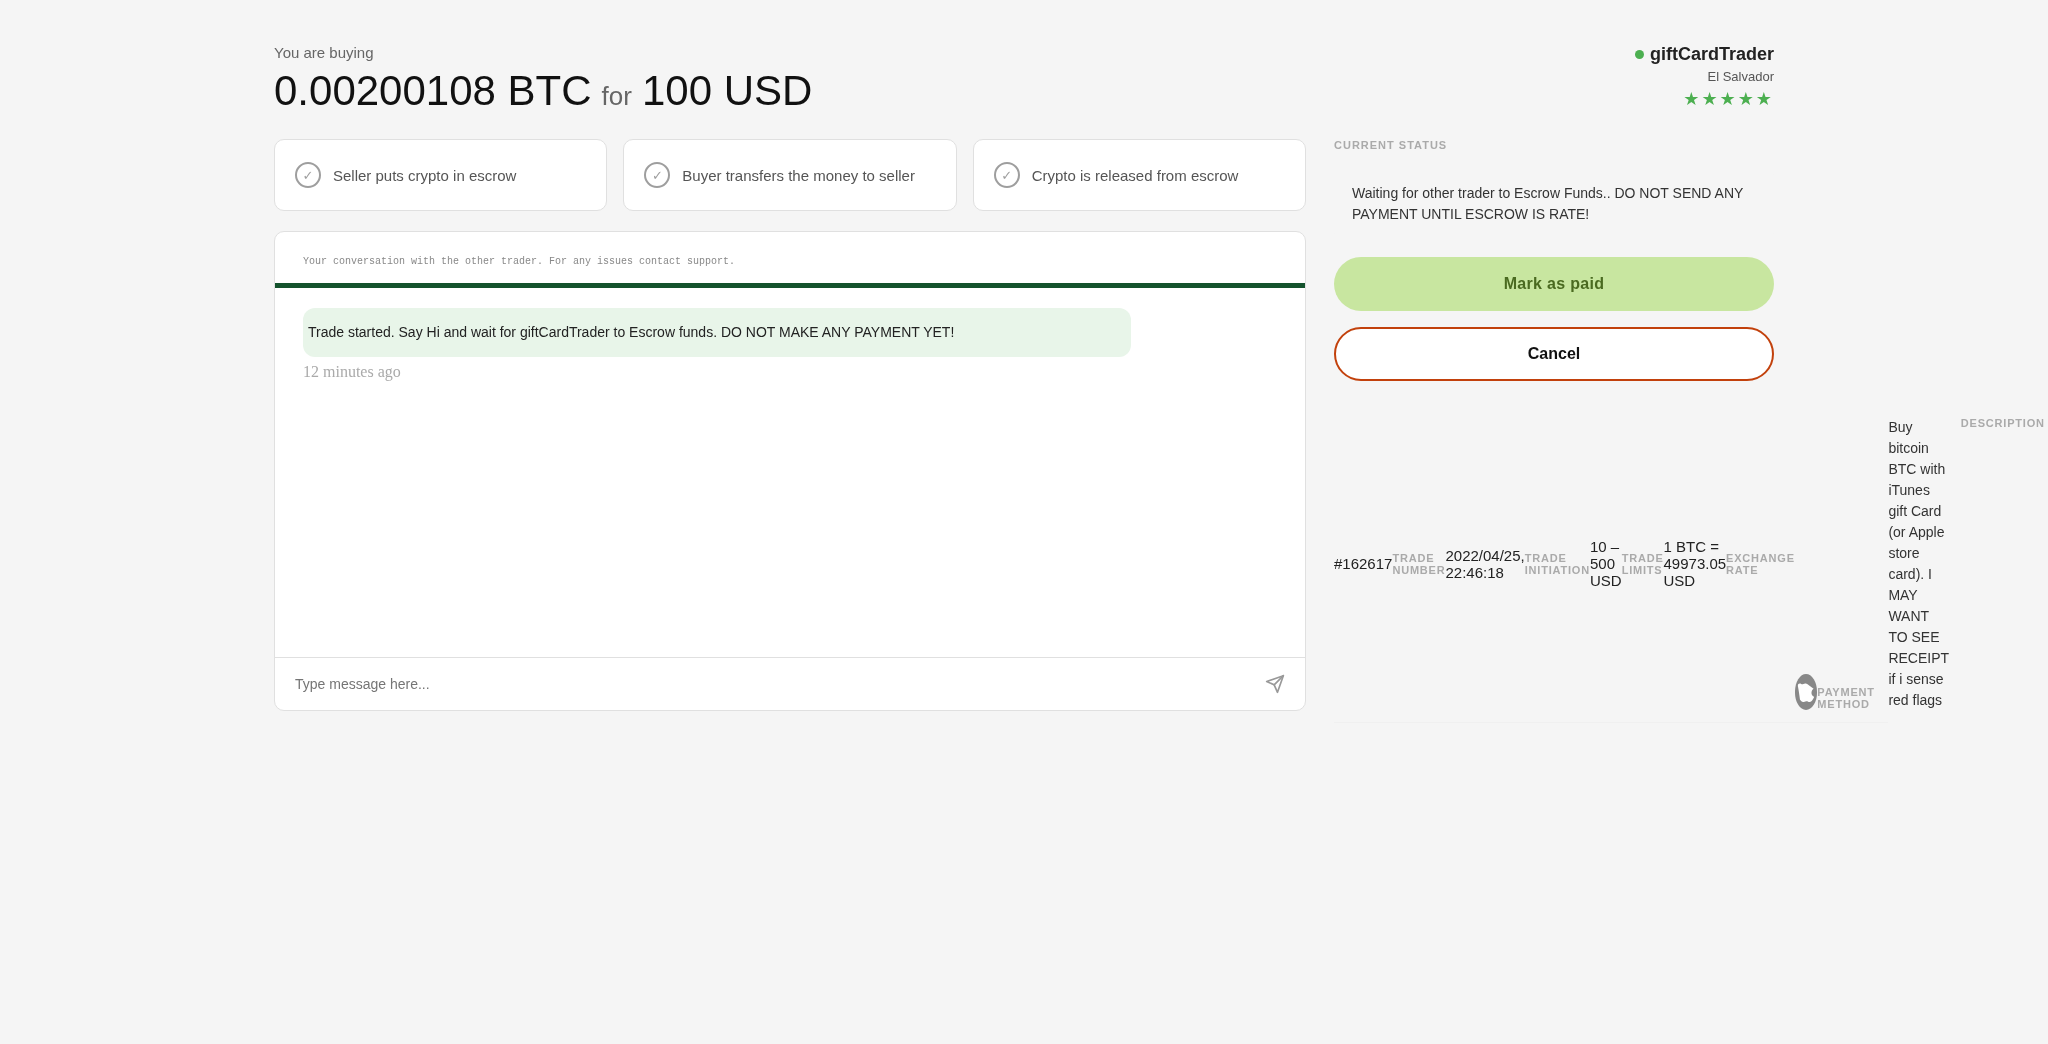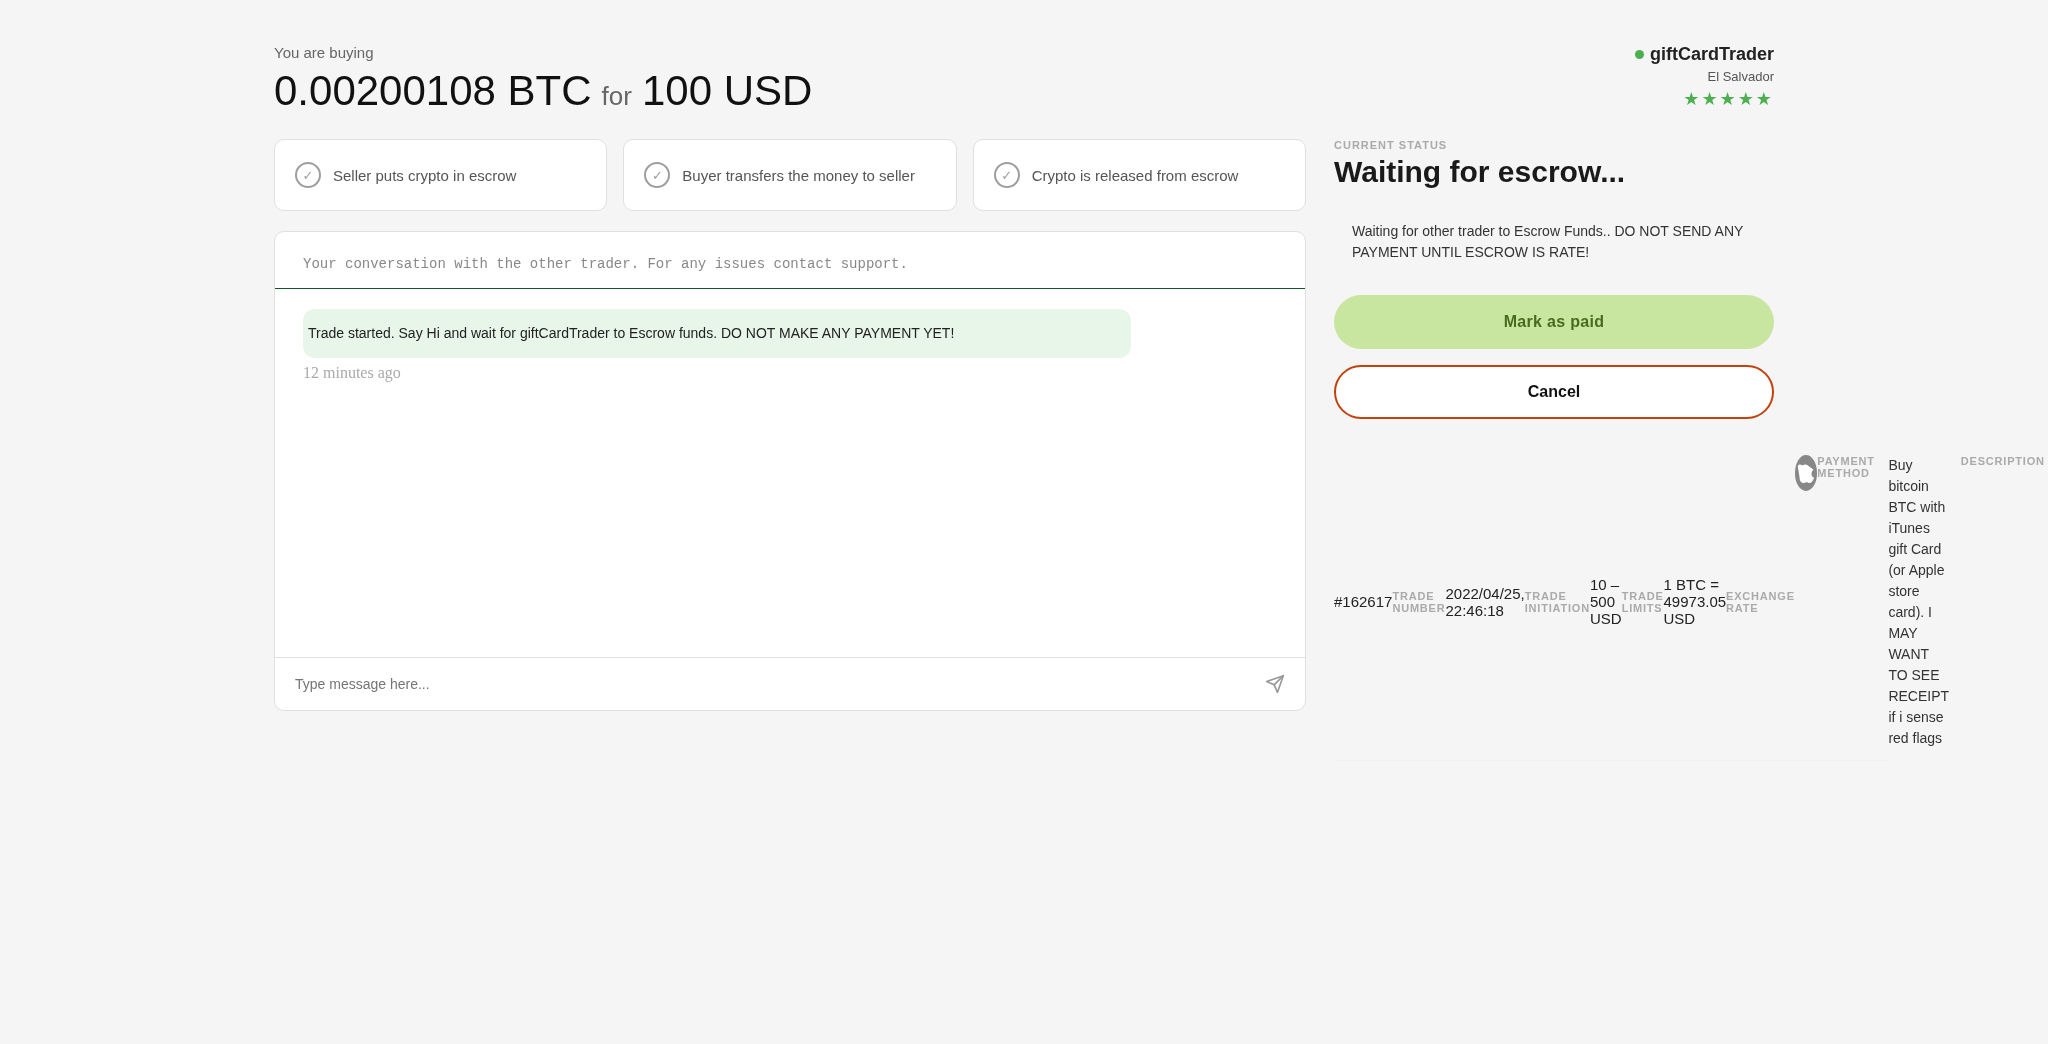--- a/index.html
+++ b/index.html
@@ -138,23 +138,23 @@
       border-radius: 10px;
       display: flex;
       flex-direction: column;
       min-height: 480px;
       overflow: hidden;
     }
 
     .chat-header-note {
       padding: 24px 28px 16px;
       font-family: 'Courier New', monospace;
-      font-size: 14px;
+      font-size: 10px;
       color: #888;
-      border-bottom: 1px solid #14532d;
+      border-bottom: 5px solid #14532d;
     }
 
     .chat-messages {
       flex: 1;
       padding: 20px 28px;
       display: flex;
       flex-direction: column;
       gap: 12px;
     }
 
@@ -291,21 +291,21 @@
       font-size: 11px;
       color: #aaa;
       text-transform: uppercase;
       letter-spacing: 0.8px;
       font-weight: 600;
     }
 
     .payment-method-row {
       display: flex;
       justify-content: space-between;
-      align-items: flex-start;
+      align-items: flex-end;
       padding: 12px 0;
       border-bottom: 1px solid #f0f0f0;
     }
 
     .apple-icon {
       width: 36px;
       height: 36px;
       background: #888;
       border-radius: 50%;
       display: flex;
@@ -397,21 +397,20 @@
             </svg>
           </button>
         </div>
       </div>
     </div>
 
     <div class="right-panel">
 
       <div class="status-section">
         <div class="current-status-label">CURRENT STATUS</div>
-        <div class="status-title">Waiting for escrow...</div>
       </div>
 
       <div class="escrow-warning">Waiting for other trader to Escrow Funds.. DO NOT SEND ANY PAYMENT UNTIL ESCROW IS RATE!</div>
 
       <button class="mark-paid-btn">Mark as paid</button>
       <button class="cancel-btn">Cancel</button>
 
       <div class="trade-details">
 
         <div class="trade-detail-row">

